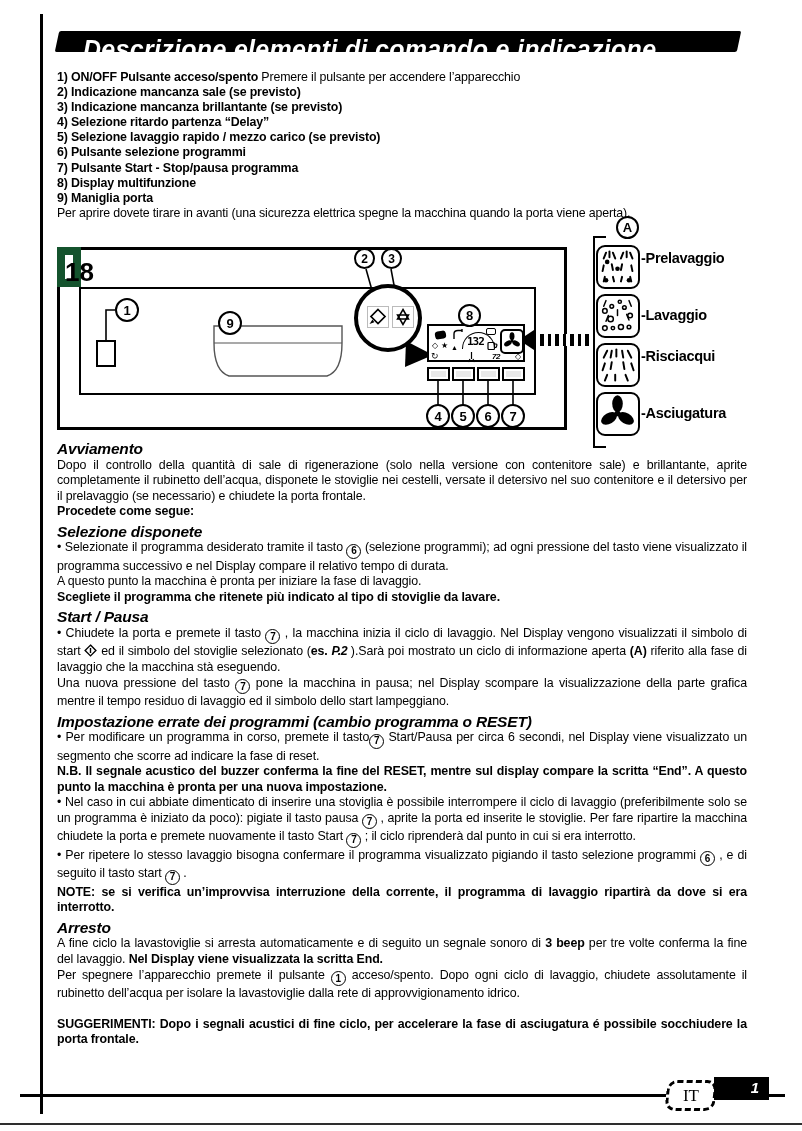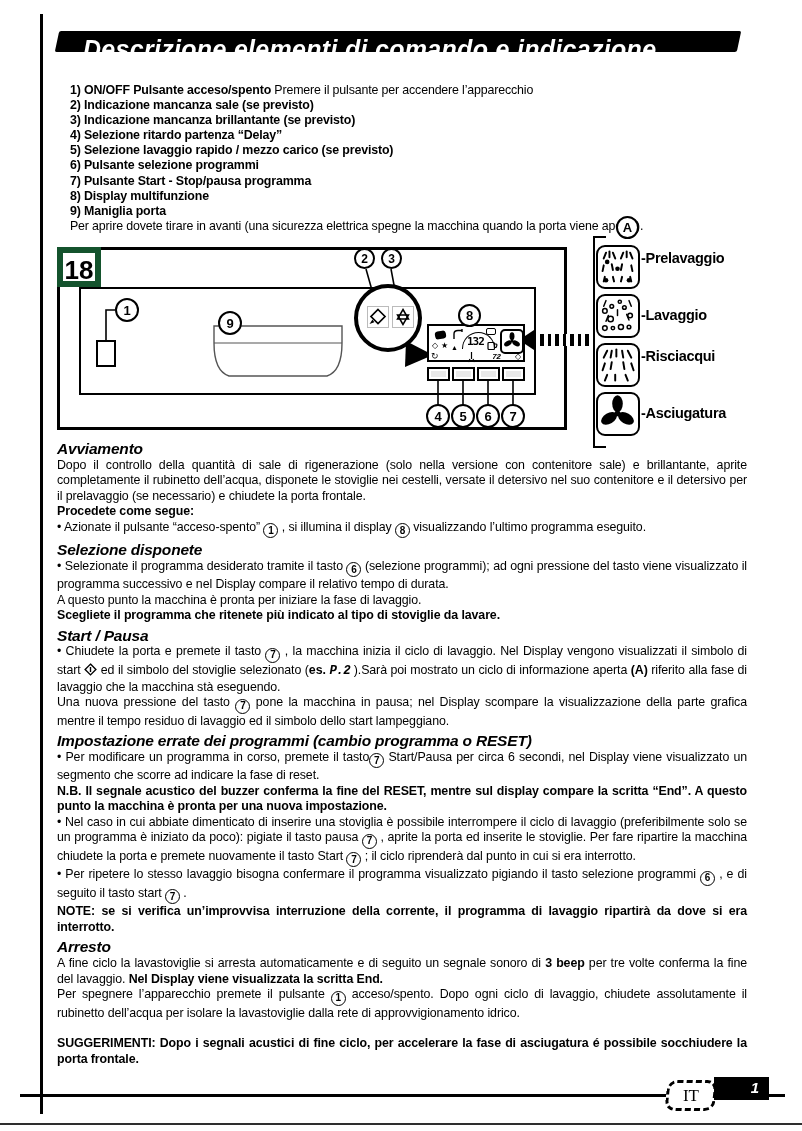--- a/index.html
+++ b/index.html
@@ -14,38 +14,38 @@
   .foot-line{left:20px;top:1094px;width:765px;height:3px;background:#000}
 
   
   .banner{left:57px;top:31px;width:682px;height:21px;z-index:2}
   .banner-bg{position:absolute;inset:0;background:#000;transform:skewX(-12deg);border-radius:2px}
   .banner h1{position:relative;margin:0;padding:2px 0 0 26px;color:#fff;font-size:25px;
              font-style:italic;font-weight:bold;letter-spacing:.3px;line-height:33px;white-space:nowrap}
 
   
   .toplist{left:57px;top:70px;width:700px;font-size:12.4px;line-height:15.1px;letter-spacing:-.15px}
-  .toplist ul{margin:13px;padding:0;list-style:none}
+  .toplist ul{margin:0;padding:0;list-style:none}
   .toplist b{font-weight:bold}
 
   
   .outer-rect{left:57px;top:247px;width:510px;height:183px;border:3px solid #000;background:#fff}
-  .fig-box{left:57px;top:247px;width:44px;height:40px;border:6px solid #14532d;background:#fff;
+  .fig-box{left:57px;top:247px;width:24px;height:40px;border:8px solid #14532d;background:#fff;
            font-size:26px;font-weight:bold;text-align:center;line-height:35px;z-index:3}
   .inner-rect{left:79px;top:287px;width:457px;height:108px;border:2px solid #000}
   .onoff{left:96px;top:340px;width:20px;height:27px;border:2px solid #000;background:#fff}
   .co{position:absolute;width:24px;height:24px;background:#fff;border:2.2px solid #000;border-radius:50%;
       display:flex;align-items:center;justify-content:center;font-weight:bold;font-size:13px;z-index:4}
   .co.sm{width:21px;height:21px;font-size:12px}
   svg.overlay{position:absolute;left:0;top:0;width:802px;height:1131px;pointer-events:none;z-index:1}
   .mag{left:354px;top:284px;width:68px;height:68px;border:4px solid #000;border-radius:50%;background:#fff;z-index:2}
   .mag .sq{position:absolute;width:22px;height:22px;border:1px solid #bbb;background:#fff}
   .display{left:427px;top:324px;width:98px;height:38px;border:2px solid #000;background:#fff;z-index:2;font-size:8px}
   .display .d{position:absolute;line-height:1}
-  .seg7{font-family:Liberation Mono, monospace;font-style:italic;letter-spacing:-.5px;font-weight:bold}
+  .seg7{font-family:Liberation Sans, sans-serif;font-style:italic;letter-spacing:-.5px;font-weight:bold}
   .digits{font-family:"DejaVu Sans Mono",monospace;font-weight:bold;font-size:11px;letter-spacing:-1px}
   .arc{position:absolute;left:33px;top:6px;width:33px;height:17px;border:1.2px solid #000;border-bottom:none;
        border-radius:17px 17px 0 0}
   .blob{position:absolute;left:6px;top:5px;width:11px;height:8px;background:#000;border-radius:3px;transform:rotate(-10deg)}
   .fanbox{position:absolute;left:71px;top:3px;width:24px;height:25px;border:2px solid #000;border-radius:5px;background:#fff}
   .pbtn{position:absolute;width:23px;height:14px;border:2px solid #000;background:#e9e9e9;box-shadow:inset 0 0 0 2px #fff;top:367px;z-index:2}
   .hatch{left:533px;top:334px;width:60px;height:12px;
          background:repeating-linear-gradient(90deg,#000 0 3.5px,#fff 3.5px 7.5px)}
   
   .legend-box{left:596px;width:44px;height:44px;border:2.5px solid #000;border-radius:9px;background:#fff}
@@ -283,21 +283,20 @@
     </svg>
 </div>
 <div class="abs legend-label" style="top:405px">-Asciugatura</div>
 
 <div class="abs sections">
   <section>
     <h3 class="sech">Avviamento</h3>
     <div>
         <div class="para"><span>Dopo il controllo della quantità di sale di rigenerazione (solo nella versione con contenitore sale) e brillantante, aprite completamente il rubinetto dell’acqua, disponete le stoviglie nei cestelli, versate il detersivo nel suo contenitore e il detersivo per il prelavaggio (se necessario) e chiudete la porta frontale.</span></div>
         <div class="para bold"><span>Procedete come segue:</span></div>
-        <div class="para"><span>•  Azionate il pulsante “acceso-spento” </span><span class="cnum">1</span><span> , si illumina il display </span><span class="cnum">8</span><span> visualizzando l’ultimo programma eseguito.</span></div>
       </div>
   </section>
   <section>
     <h3 class="sech">Selezione disponete</h3>
     <div>
         <div class="para"><span>• Selezionate il programma desiderato tramite il tasto </span><span class="cnum">6</span><span> (selezione programmi); ad ogni pressione del tasto viene visualizzato il programma successivo e nel Display compare il relativo tempo di durata.</span></div>
         <div class="para"><span>A questo punto la macchina è pronta per iniziare la fase di lavaggio.</span></div>
         <div class="para bold"><span>Scegliete il programma che ritenete più indicato al tipo di stoviglie da lavare.</span></div>
       </div>
   </section>

